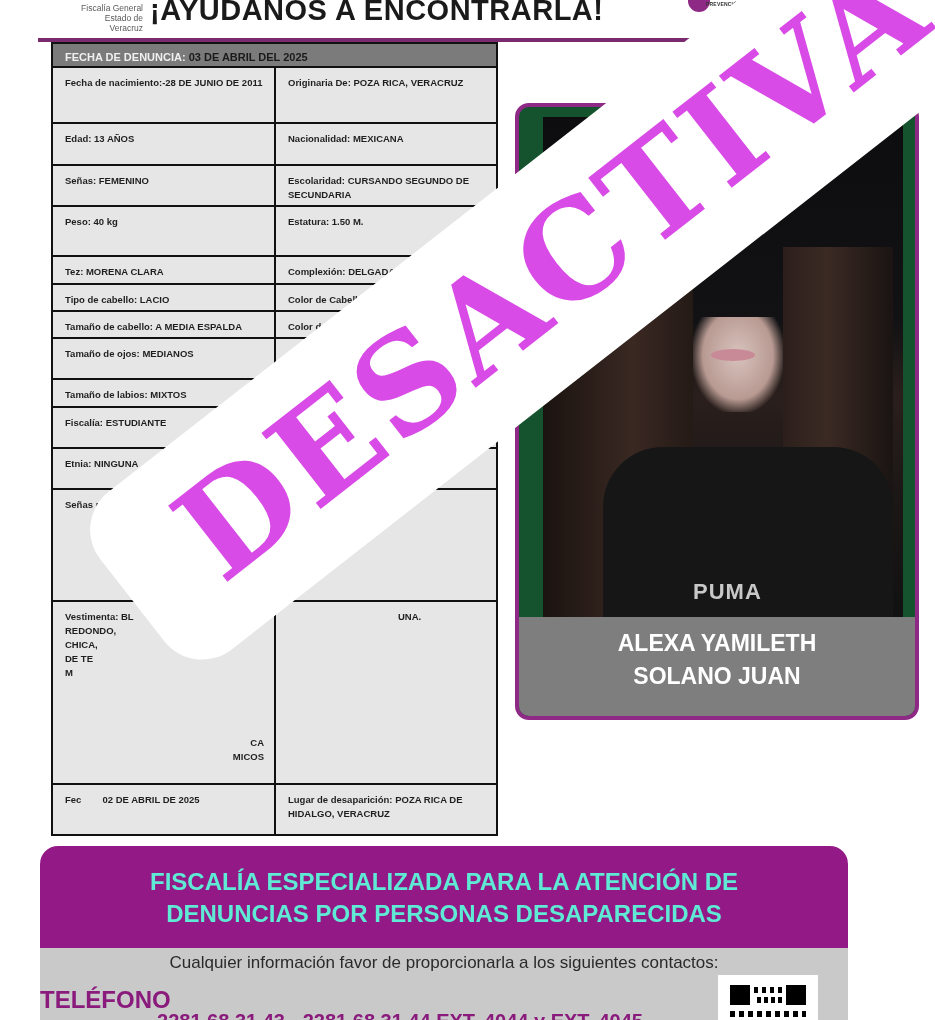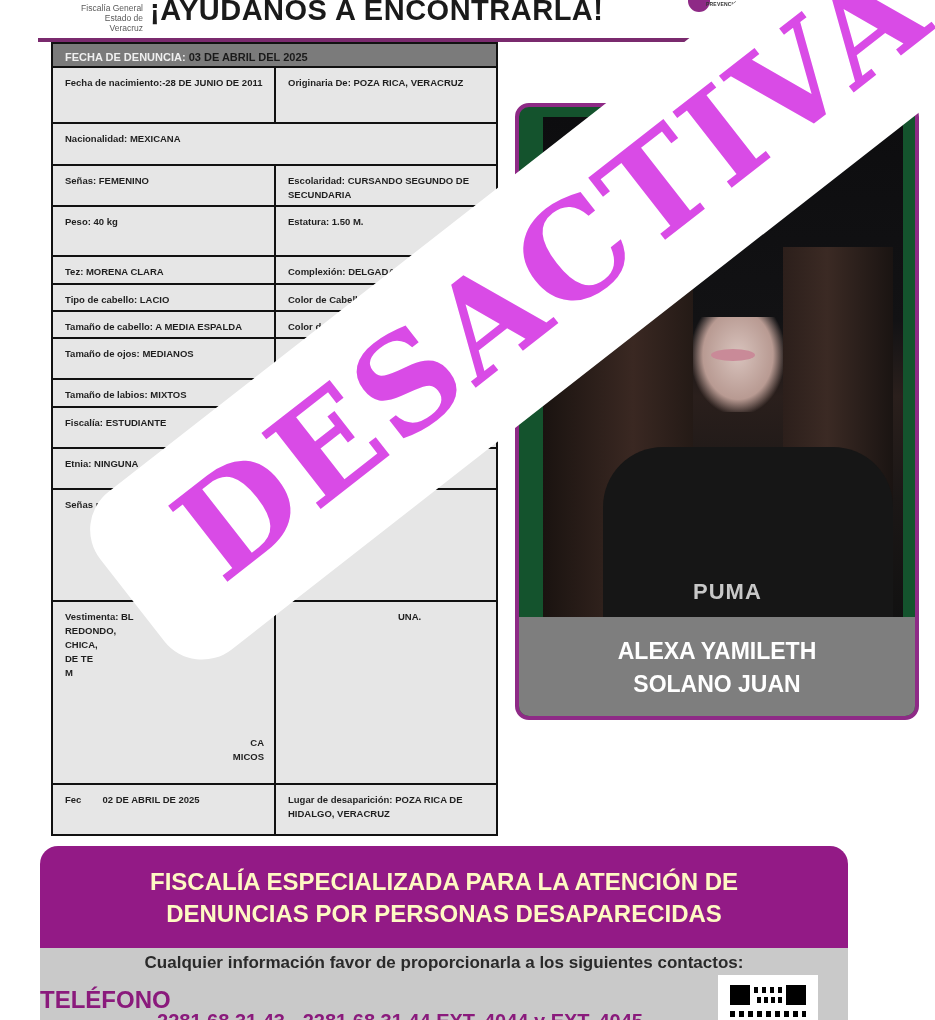--- a/index.html
+++ b/index.html
@@ -81,51 +81,51 @@
       position: absolute; left: 60px; top: 330px; width: 290px; height: 178px;
       background: #161616; border-radius: 60px 60px 0 0;
     }
     .photo .brand {
       position: absolute; left: 150px; top: 462px;
       font-size: 22px; font-weight: bold; color: #c8c8c8; letter-spacing: 1px;
     }
     .name-plate {
       position: absolute; left: 0; top: 510px; width: 100%; height: 103px;
       background: #7e7e7e; text-align: center; color: #ffffff;
-      font-weight: bold; font-size: 23px; line-height: 33px; padding-top: 18px; box-sizing: border-box;
+      font-weight: bold; font-size: 23px; line-height: 33px; padding-top: 10px; box-sizing: border-box;
     }
 
     .stamp {
       position: absolute; left: 38px; top: 382px; width: 1000px; height: 200px;
       transform-origin: 0 0; transform: rotate(-38deg) translate(-60px, 130px);
       pointer-events: none;
     }
     .stamp-band {
       position: absolute; left: 0; top: 0; width: 1000px; height: 200px;
       background: #ffffff; border-radius: 48px;
     }
     .stamp-text {
       position: absolute; left: 80px; top: 18px; width: 900px; text-align: center;
       font-family: "DejaVu Serif", serif; font-weight: bold;
       font-size: 132px; line-height: 160px; letter-spacing: 4px; color: #d94be6;
     }
 
     .agency-banner {
       position: absolute; left: 40px; top: 846px; width: 808px; height: 102px;
       background: #931a86; border-radius: 18px 18px 0 0;
-      color: #fef9c3; font-weight: bold; text-align: center;
+      color: #5eead4; font-weight: bold; text-align: center;
       font-size: 24px; line-height: 32px; padding-top: 20px; box-sizing: border-box;
     }
     .contact-area {
       position: absolute; left: 40px; top: 948px; width: 808px; height: 72px;
       background: #c9c9c9;
     }
     .contact-note {
       position: absolute; left: 0; top: 5px; width: 100%; text-align: center;
-      font-weight: bold; font-size: 17px; color: #2a2a2a;
+      font-weight: normal; font-size: 17px; color: #2a2a2a;
     }
     .phone-label {
       position: absolute; left: 0; top: 38px; width: 720px; text-align: left;
       font-weight: bold; font-size: 24px; color: #8a1a7c;
     }
     .phone-nums {
       position: absolute; left: 0; top: 62px; width: 720px; text-align: center;
       font-weight: bold; font-size: 20px; color: #8a1a7c; white-space: nowrap;
     }
     .qr {
@@ -160,20 +160,21 @@
   <div class="tbl-head">
     <span>FECHA DE DENUNCIA:</span>
     <span class="val">03 DE ABRIL DEL 2025</span>
   </div>
 
   <div class="tbl-row" style="height:56px">
     <div class="cell left">Fecha de nacimiento:-28 DE JUNIO DE 2011</div>
     <div class="cell right">Originaria De: POZA RICA, VERACRUZ</div>
   </div>
   <div class="tbl-row" style="height:42px">
+    <div class="cell left">Edad: 13 AÑOS</div>
     <div class="cell right">Nacionalidad: MEXICANA</div>
   </div>
   <div class="tbl-row" style="height:41px">
     <div class="cell left">Señas: FEMENINO</div>
     <div class="cell right">Escolaridad: CURSANDO SEGUNDO DE SECUNDARIA</div>
   </div>
   <div class="tbl-row" style="height:50px">
     <div class="cell left">Peso: 40 kg</div>
     <div class="cell right">Estatura: 1.50 M.</div>
   </div>

